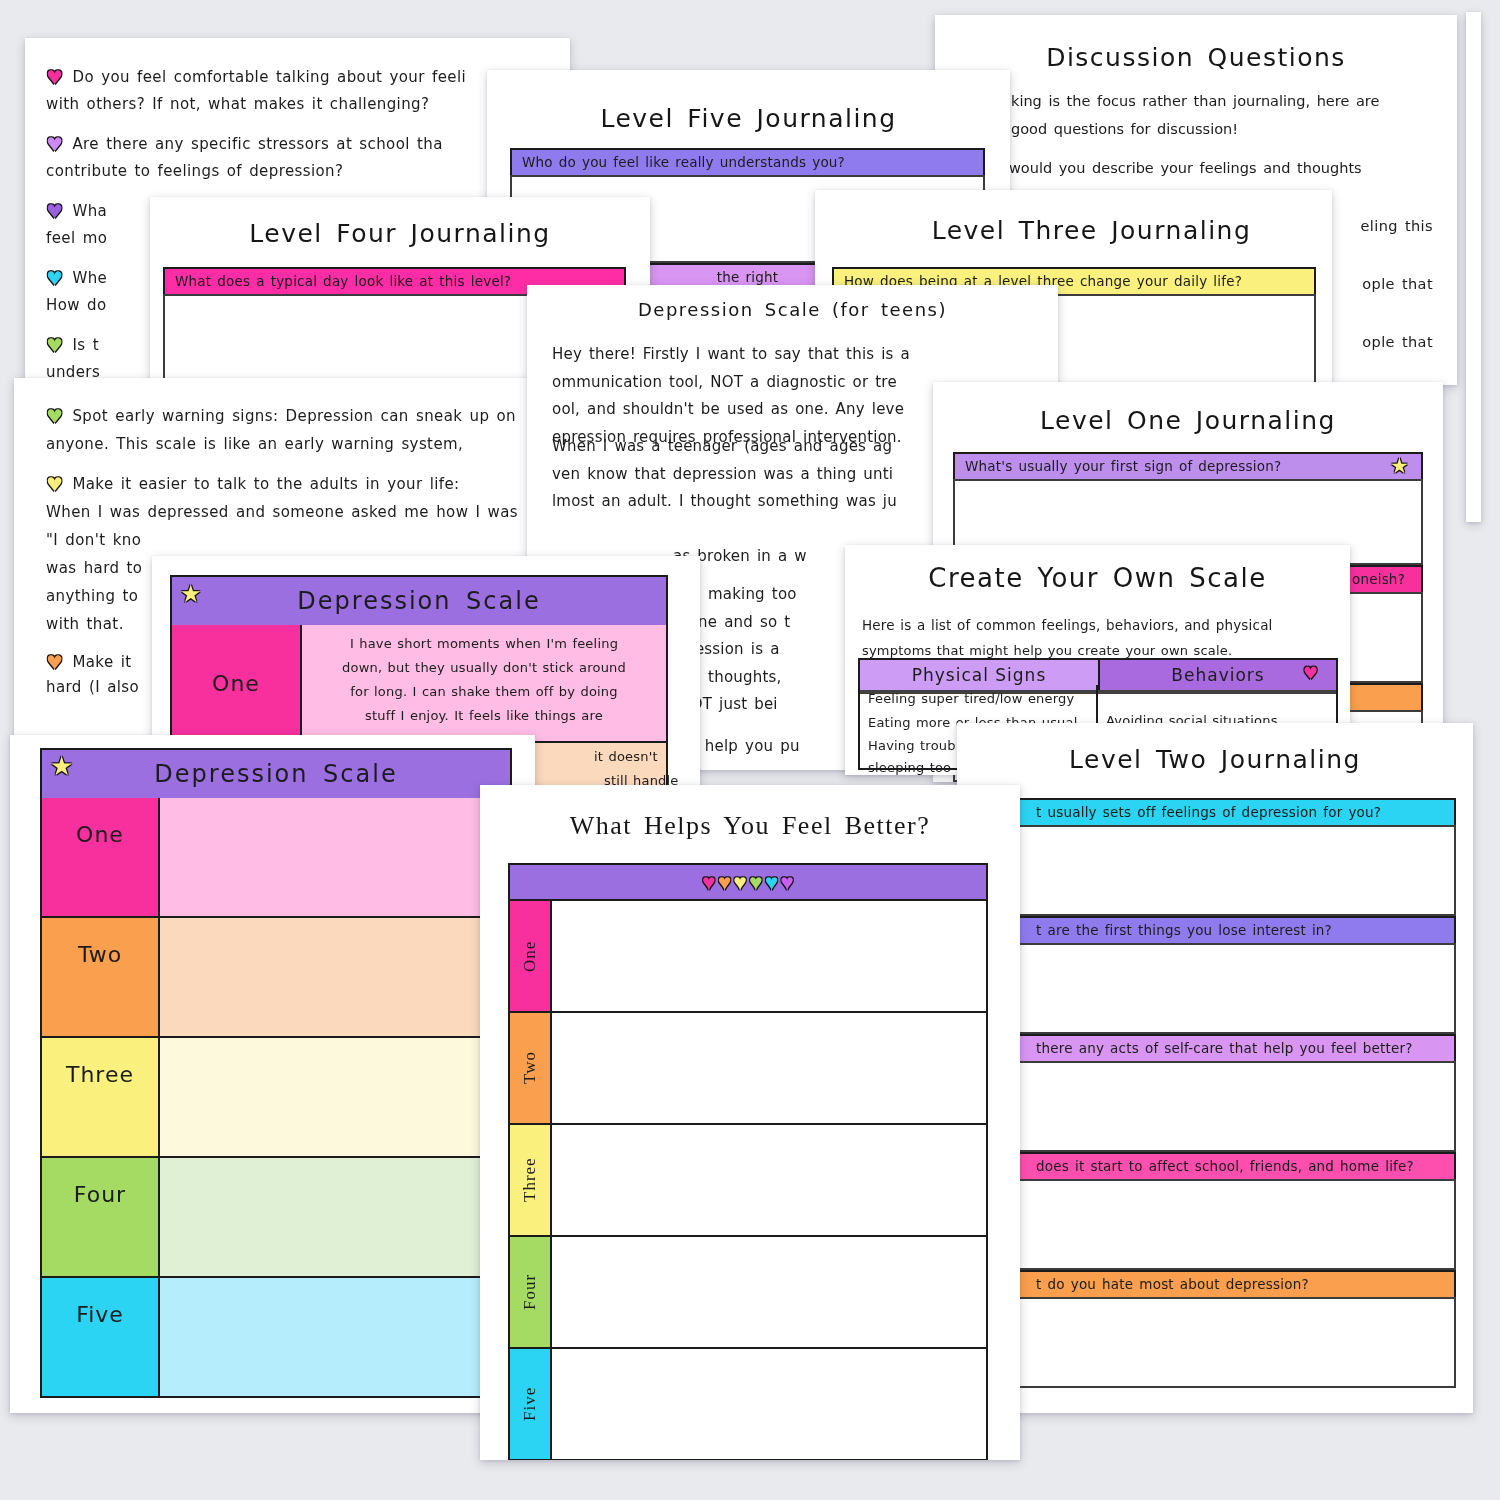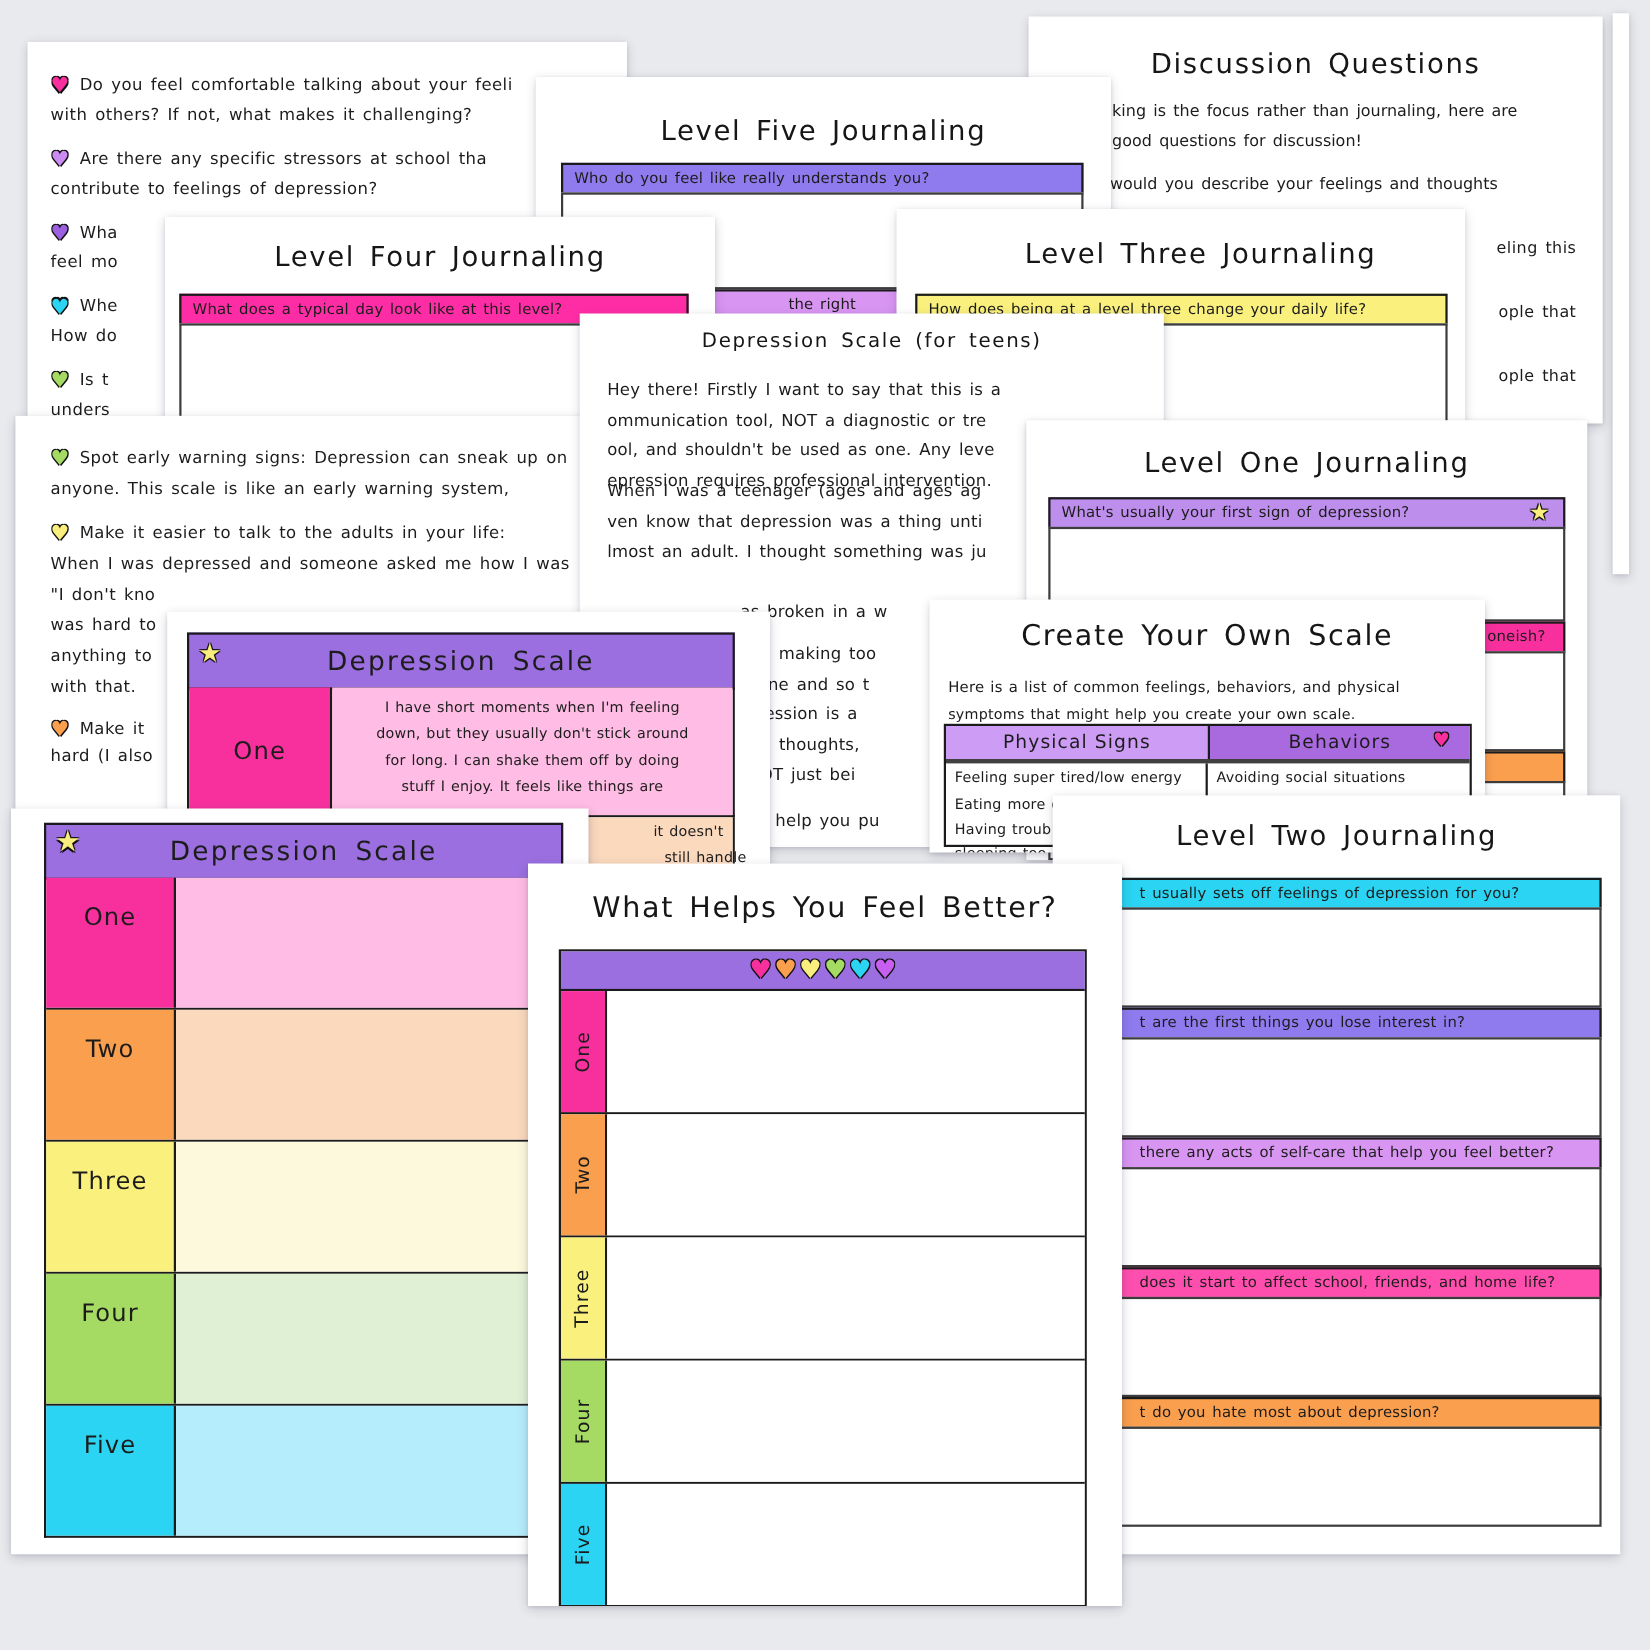--- a/index.html
+++ b/index.html
@@ -206,21 +206,21 @@
   <div class="abs small-ln" style="left:17px;top:68px;font-size:13.5px;line-height:25px;">Here is a list of common feelings, behaviors, and physical</div>
   <div class="abs small-ln" style="left:17px;top:93px;font-size:13px;line-height:25px;">symptoms that might help you create your own scale.</div>
   <div class="abs" style="left:13px;top:113px;width:480px;height:112px;border:2px solid #1b1b1b;box-sizing:border-box;">
     <div style="display:flex;height:30px;border-bottom:4px solid #404040;">
       <div style="width: 238px; border-right: 2px solid rgb(27, 27, 27); display: flex; align-items: center; justify-content: center; font-size: 17px; letter-spacing: 1px; background-color: rgb(205, 156, 245);">Physical Signs</div>
       <div style="flex: 1 1 0%; display: flex; align-items: center; justify-content: center; font-size: 17px; letter-spacing: 1px; position: relative; background-color: rgb(169, 106, 224);">
         <span>Behaviors</span>
         <span class="heart" style="position: absolute; right: 8px; top: 4px; font-size: 17px; color: rgb(247, 48, 158);">♥</span>
       </div>
     </div>
-    <div style="display:flex;height:78px;">
+    <div style="display:flex;height:78px;align-items:center;">
       <div style="width:238px;border-right:2px solid #1b1b1b;padding:2px 8px;box-sizing:border-box;">
         <div class="small-ln">Feeling super tired/low energy</div>
         <div class="small-ln">Eating more or less than usual</div>
         <div class="small-ln" style="line-height:22px;">Having troub</div>
         <div class="small-ln" style="line-height:22px;">sleeping too</div>
       </div>
       <div style="flex:1;padding:2px 8px;box-sizing:border-box;">
         <div class="small-ln">Avoiding social situations</div>
         <div class="small-ln">Losing interest in stuff you</div>
       </div>
@@ -274,21 +274,21 @@
       <div class="cell-label" style="width: 118px; border-right: 2px solid rgb(27, 27, 27); align-items: flex-start; padding-top: 24px; background-color: rgb(166, 219, 99);">Four</div>
       <div style="flex: 1 1 0%; background-color: rgb(223, 240, 213);"></div>
     </div>
     <div style="display:flex;height:118px;">
       <div class="cell-label" style="width: 118px; border-right: 2px solid rgb(27, 27, 27); align-items: flex-start; padding-top: 24px; background-color: rgb(43, 212, 242);">Five</div>
       <div style="flex: 1 1 0%; background-color: rgb(181, 237, 252);"></div>
     </div>
   </div>
 </div>
 
-<div class="page" style="left:480px;top:785px;width:540px;height:675px;z-index:11;">
+<div class="page" style="left:480px;top:785px;width:540px;height:675px;z-index:11;font-family:Liberation Serif, serif;">
   <div class="ptitle" style="padding-top:26px;font-size:26px;">What Helps You Feel Better?</div>
   <div class="abs" style="left:28px;top:78px;width:480px;border:2px solid #1b1b1b;box-sizing:border-box;">
     <div style="height: 34px; border-bottom: 2px solid rgb(27, 27, 27); display: flex; align-items: center; justify-content: center; gap: 2px; background-color: rgb(155, 111, 224);">
       <span class="heart" style="font-size: 23px; margin: 0px; color: rgb(247, 48, 158);">♥</span>
       <span class="heart" style="font-size: 23px; margin: 0px; color: rgb(250, 159, 77);">♥</span>
       <span class="heart" style="font-size: 23px; margin: 0px; color: rgb(249, 238, 125);">♥</span>
       <span class="heart" style="font-size: 23px; margin: 0px; color: rgb(166, 219, 99);">♥</span>
       <span class="heart" style="font-size: 23px; margin: 0px; color: rgb(43, 212, 242);">♥</span>
       <span class="heart" style="font-size: 23px; margin: 0px; color: rgb(201, 95, 240);">♥</span>
     </div>

